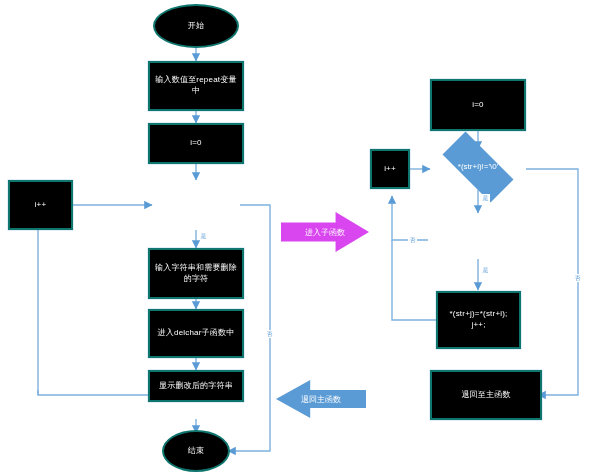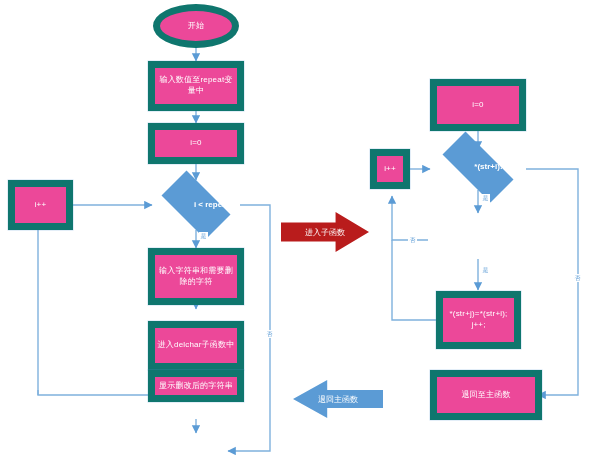--- a/index.html
+++ b/index.html
@@ -21,31 +21,31 @@
     position: absolute;
     left: 0;
     top: 0;
     width: 590px;
     height: 475px;
     pointer-events: none;
   }
   .node {
     position: absolute;
     box-sizing: border-box;
-    background: #ec4899;
+    background: #000000;
     color: #ffffff;
     display: flex;
     align-items: center;
     justify-content: center;
     text-align: center;
     font-size: 8px;
     line-height: 1.35;
     letter-spacing: 0.2px;
     padding: 2px;
-    border: 7px solid #0f766e;
+    border: 2px solid #0f766e;
   }
   .node.rect {
     border-radius: 0;
     box-shadow: 0 0 0 0.5px rgba(91,155,213,0.35);
   }
   .node.oval {
     border-radius: 50%;
   }
   .node .txt {
     display: block;
@@ -60,49 +60,48 @@
     left: 0;
     top: 0;
     width: 100%;
     height: 100%;
     background: #5b9bd5;
     transform: rotate(45deg) scale(0.707);
     transform-origin: center center;
   }
   .diamond-label {
     position: absolute;
-    left: 18px;
+    left: 0;
     top: 0;
     width: 100%;
     height: 100%;
     display: flex;
     align-items: center;
     justify-content: center;
     color: #ffffff;
     font-size: 8px;
     text-align: center;
     line-height: 1.3;
     white-space: pre-line;
-    font-weight: bold;
   }
   .blockarrow {
     position: absolute;
     color: #ffffff;
     font-size: 8px;
     display: flex;
     align-items: center;
     justify-content: center;
     text-align: center;
   }
   .blockarrow .txt {
     position: relative;
     z-index: 2;
   }
   .ba-right {
-    background: #b91c1c;
+    background: #d946ef;
     clip-path: polygon(0% 26%, 62% 26%, 62% 0%, 100% 50%, 62% 100%, 62% 74%, 0% 74%);
   }
   .ba-left {
     background: #5b9bd5;
     clip-path: polygon(100% 26%, 38% 26%, 38% 0%, 0% 50%, 38% 100%, 38% 74%, 100% 74%);
   }
   .edge-label {
     position: absolute;
     font-size: 6px;
     color: #5b9bd5;
@@ -167,47 +166,46 @@
   </div>
 
   <div class="node rect" style="left:148px; top:61px; width:96px; height:50px;">
     <span class="txt">输入数值至repeat变量中</span>
   </div>
 
   <div class="node rect" style="left:148px; top:123px; width:96px; height:41px;">
     <span class="txt">i=0</span>
   </div>
 
-  <div class="diamond-wrap" style="left:152px; top:180px; width:88px; height:50px;">
-    <div class="diamond-shape"></div>
-    <div class="diamond-label">i &lt; repeat?</div>
-  </div>
-
-  <div class="node rect" style="left:148px; top:248px; width:96px; height:57px;">
+
+  <div class="node rect" style="left:148px; top:248px; width:96px; height:51px;">
     <span class="txt">输入字符串和需要删除的字符</span>
   </div>
 
-  <div class="node rect" style="left:148px; top:309px; width:96px; height:49px;margin-top:12px;">
+  <div class="node rect" style="left:148px; top:309px; width:96px; height:49px;">
     <span class="txt">进入delchar子函数中</span>
   </div>
 
   <div class="node rect" style="left:148px; top:370px; width:96px; height:32px;">
     <span class="txt">显示删改后的字符串</span>
   </div>
 
   <div class="node rect" style="left:8px; top:180px; width:65px; height:50px;">
     <span class="txt">i++</span>
   </div>
 
+  <div class="node oval" style="left:162px; top:430px; width:68px; height:42px;">
+    <span class="txt">结束</span>
+  </div>
 
   <div class="blockarrow ba-right" style="left:281px; top:212px; width:88px; height:40px;">
     <span class="txt">进入子函数</span>
   </div>
 
-  <div class="blockarrow ba-left" style="left:293px; top:380px; width:90px; height:38px;">
+  <div class="blockarrow ba-left" style="left:276px; top:380px; width:90px; height:38px;">
     <span class="txt">退回主函数</span>
   </div>
 
   <div class="node rect" style="left:430px; top:79px; width:96px; height:52px;">
     <span class="txt">i=0</span>
   </div>
 
   <div class="node rect" style="left:370px; top:149px; width:40px; height:40px;">
     <span class="txt">i++</span>
   </div>

